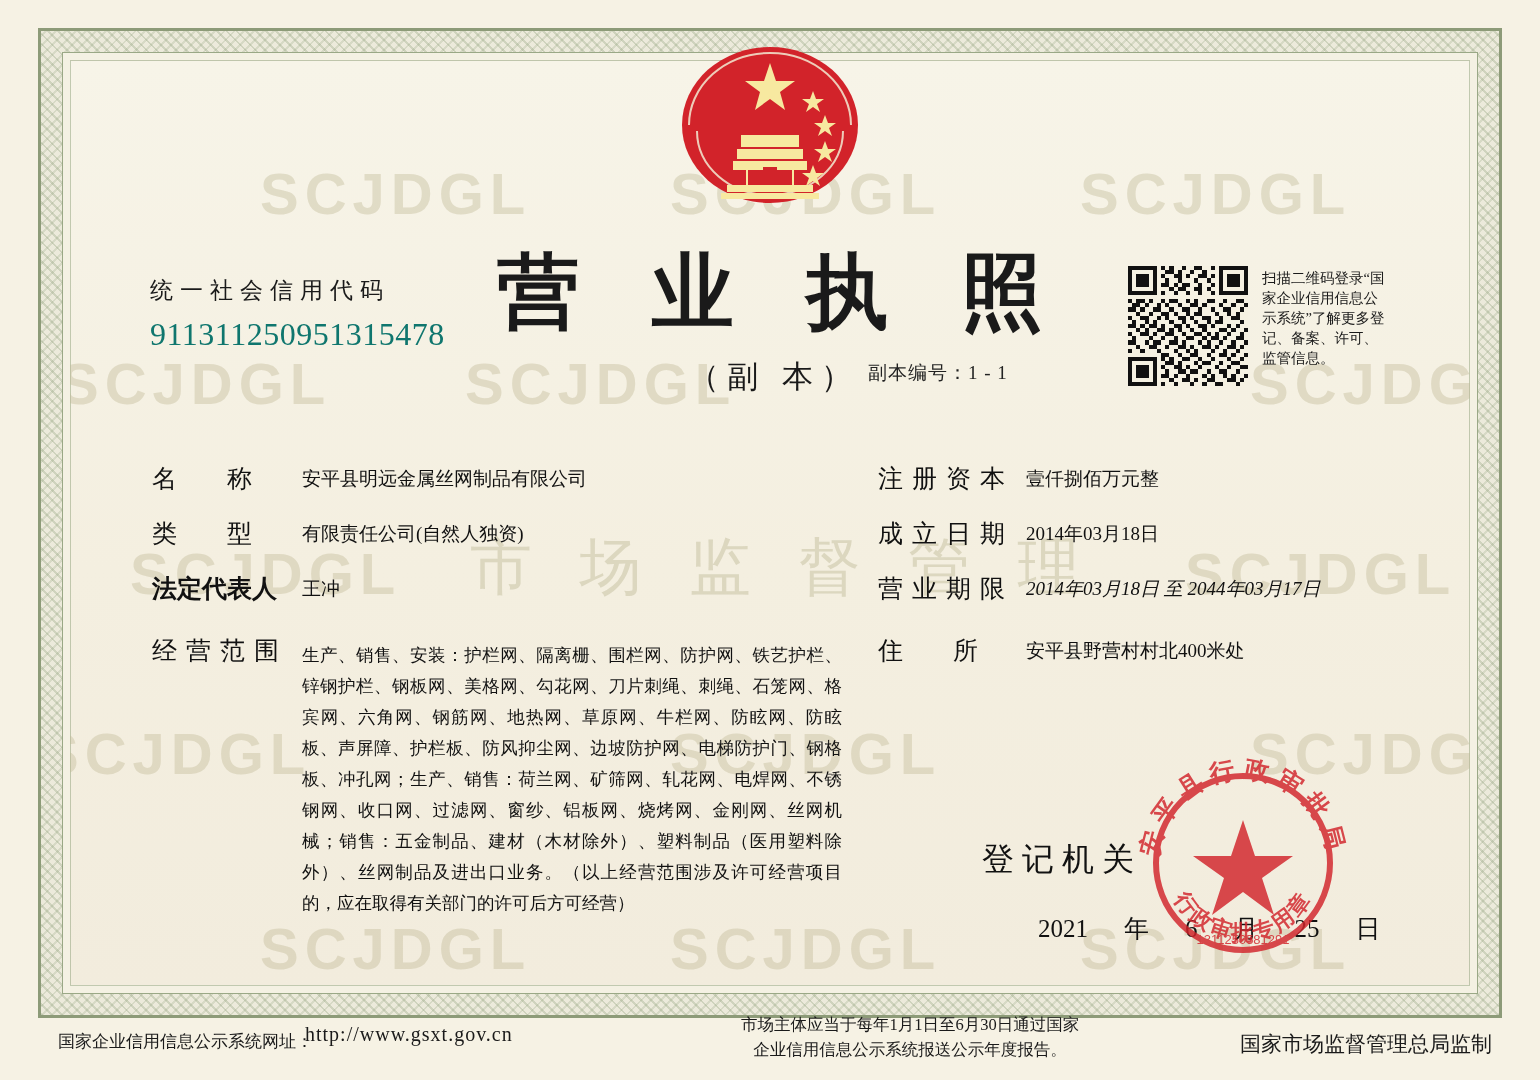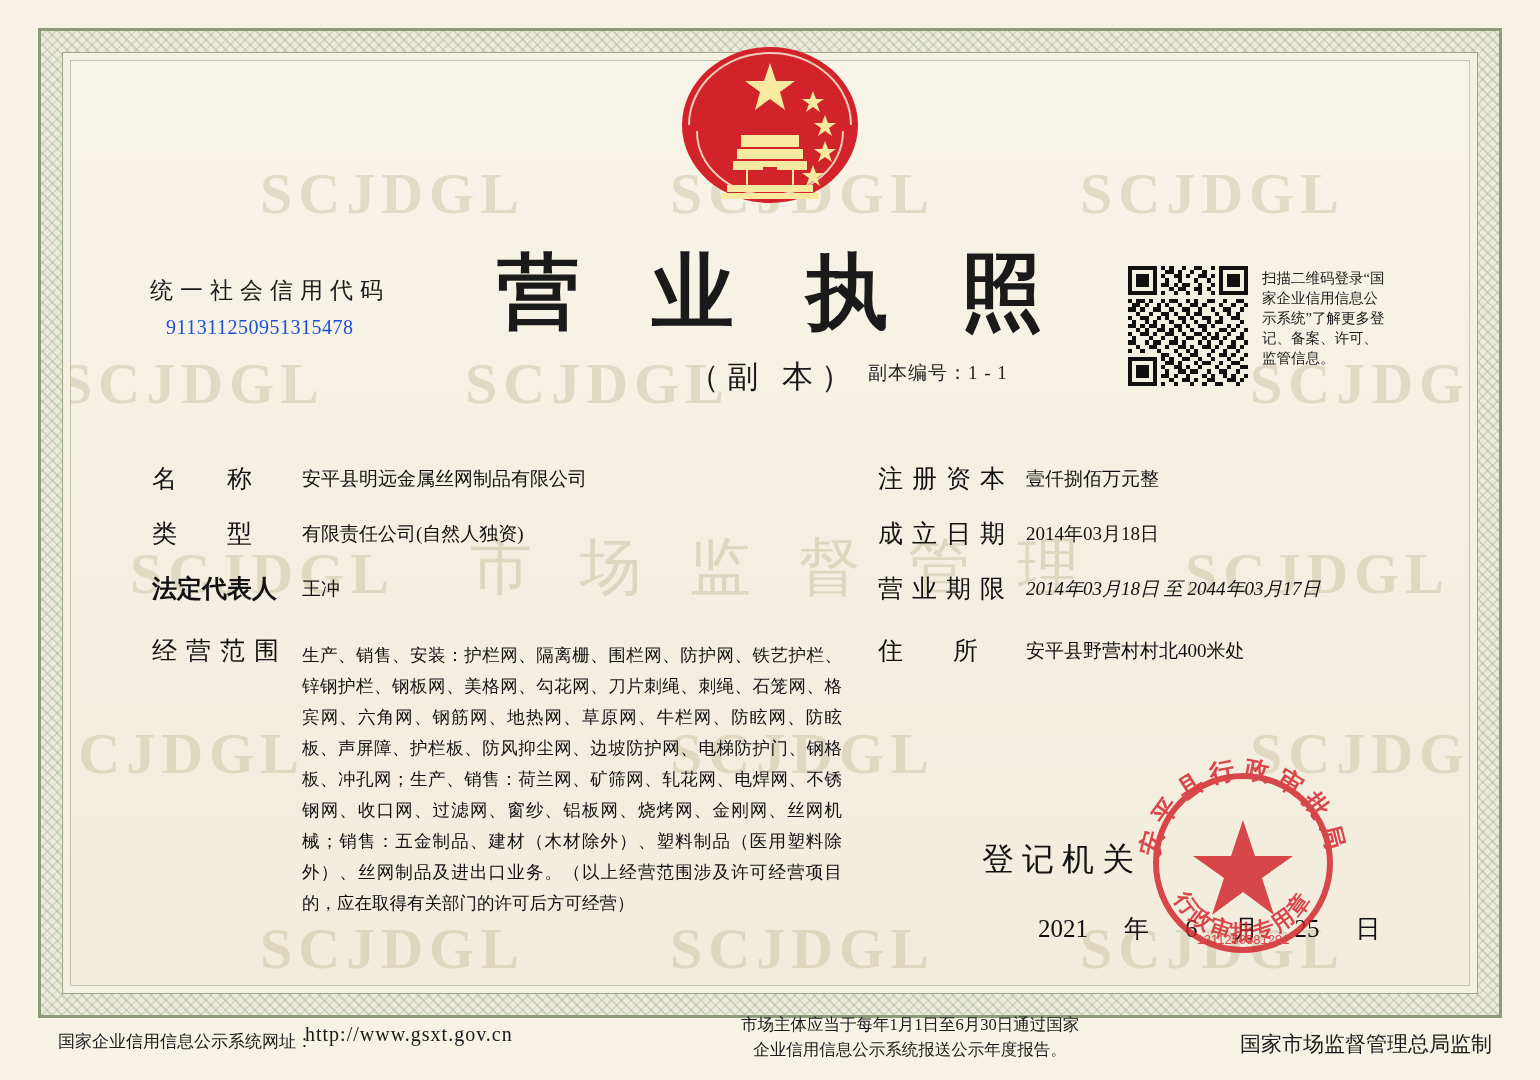--- a/index.html
+++ b/index.html
@@ -47,21 +47,21 @@
 
   
   .watermarks {
     position: absolute;
     left: 70px; top: 60px; right: 70px; bottom: 94px;
     overflow: hidden;
     pointer-events: none;
   }
   .wm {
     position: absolute;
-    font-family: Liberation Serif, serif;
+    font-family: Liberation Sans, sans-serif;
     font-weight: bold;
     color: rgba(193,186,150,.40);
     letter-spacing: 6px;
     font-size: 58px;
     white-space: nowrap;
   }
   .wm-big {
     position: absolute;
     font-family: "Liberation Serif", serif;
     color: rgba(186,180,146,.42);
@@ -127,25 +127,24 @@
     font-size: 23px;
     letter-spacing: 7px;
     color: #1a1a1a;
     z-index: 5;
   }
   .credit-value {
     position: absolute;
     left: 150px;
     top: 316px;
     font-family: "Liberation Serif", serif;
-    font-size: 20px;
+    font-size: 32px;
     letter-spacing: .5px;
-    color: #1d4ed8;
-    z-index: 5;
-    margin-left: 16px;
+    color: #0f766e;
+    z-index: 5;
   }
 
   
   .qr-box {
     position: absolute;
     left: 1128px;
     top: 266px;
     width: 120px;
     height: 120px;
     z-index: 5;

